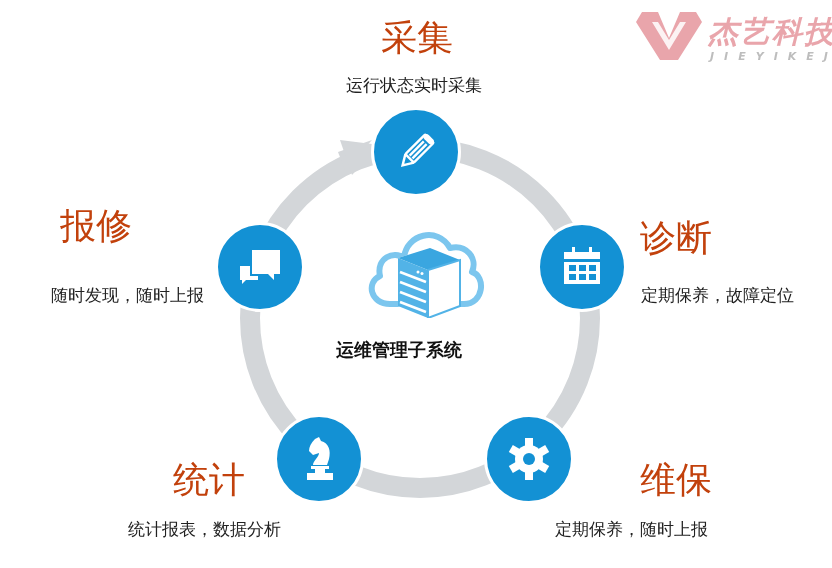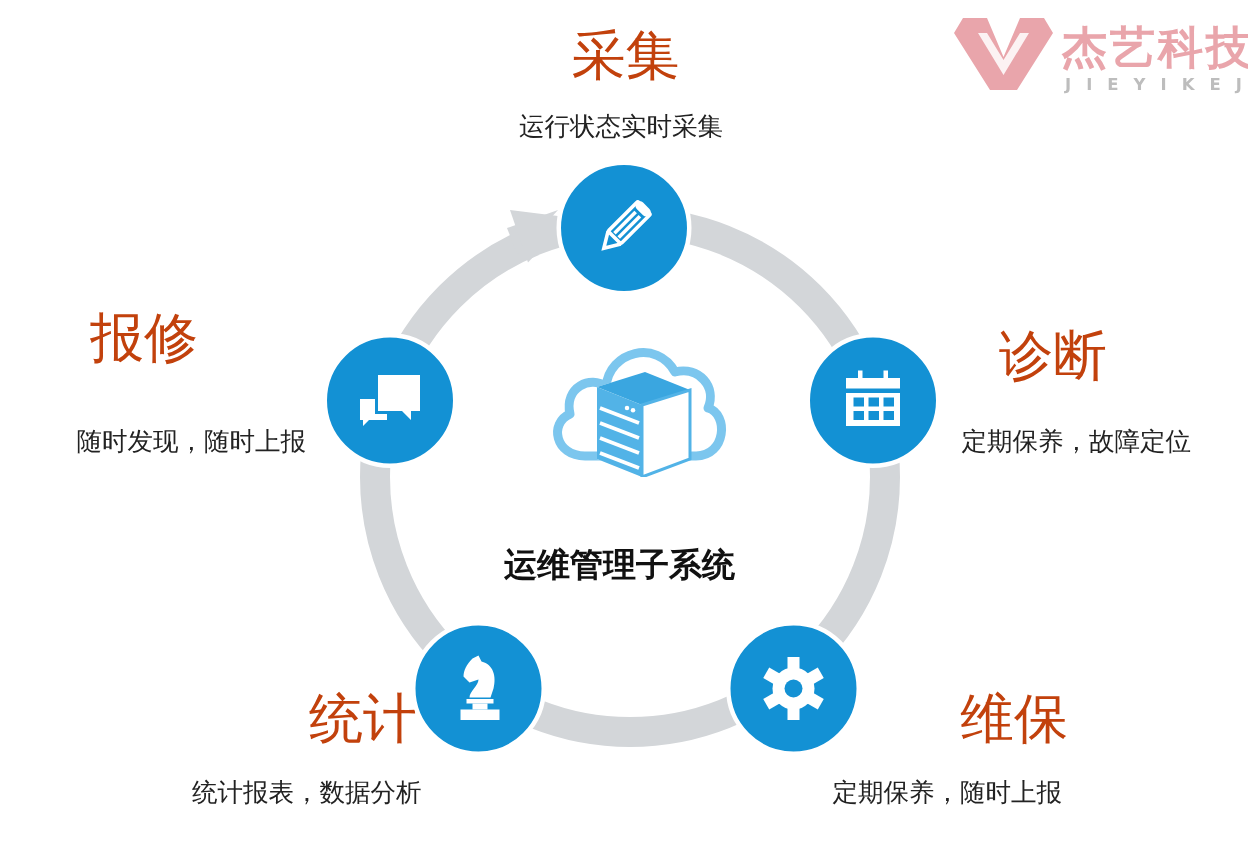--- a/index.html
+++ b/index.html
@@ -1,40 +1,40 @@
 <!DOCTYPE html>
 <html><head>
 <meta charset="utf-8">
 <style>
   html, body { margin:0; padding:0; background:#ffffff; }
   body { width:832px; height:568px; position:relative; overflow:hidden;
          font-family:"DejaVu Sans","Liberation Sans",sans-serif; color:#111; }
   .abs { position:absolute; }
   .title { font-size:36px; line-height:40px; font-weight:normal; color:#c2410c; white-space:nowrap; }
   .sub { font-size:17px; line-height:22px; color:#222; white-space:nowrap; }
-  .center-title { font-size:22px; font-weight:bold; color:#111; white-space:nowrap;margin-top:24px; }
+  .center-title { font-size:18px; font-weight:bold; color:#111; white-space:nowrap; }
   .node { position:absolute; width:90px; height:90px; border-radius:50%;
           background:#1391d4; border:3px solid #ffffff; box-sizing:border-box;
           display:flex; align-items:center; justify-content:center; }
   .node svg { display:block; }
   .logo-cn { font-size:30px; font-weight:bold; color:#e9a5ab; letter-spacing:2px; white-space:nowrap; }
   .logo-en { font-size:11px; color:#bdbdbd; letter-spacing:10px; white-space:nowrap; font-weight:bold; }
 </style>
 </head>
 <body>
 
 <svg class="abs" style="left:0;top:0" width="832" height="568" viewBox="0 0 832 568">
 
   <circle cx="420" cy="318" r="170" fill="none" stroke="#d3d6d9" stroke-width="20"></circle>
 
   <polygon points="372,140 345,170 338,152" fill="#d3d6d9"></polygon>
   <polygon points="380,145 340,140 352,175" fill="#d3d6d9"></polygon>
 </svg>
 
-<div class="abs" style="left:630px;top:6px;width:200px;height:60px;">
+<div class="abs" style="left:630px;top:6px;width:200px;height:60px;font-style:italic;">
   <svg class="abs" style="left:4px;top:2px" width="70" height="56" viewBox="0 0 70 56">
     <polygon points="8,4 24,4 35,30 46,4 62,4 68,14 44,52 26,52 2,14" fill="#e9a5ab"></polygon>
     <polygon points="18,14 35,42 52,14 46,14 35,32 24,14" fill="#ffffff" opacity="0.85"></polygon>
   </svg>
   <div class="abs logo-cn" style="left:78px;top:6px;">杰艺科技</div>
   <div class="abs logo-en" style="left:80px;top:44px;">JIEYIKEJI</div>
 </div>
 
 <div class="abs title" style="left:381px;top:18px;">采集</div>
 <div class="abs sub" style="left:346px;top:74px;text-align:right;">运行状态实时采集</div>
@@ -45,21 +45,21 @@
       <line x1="21" y1="10" x2="21" y2="30"></line>
       <line x1="25" y1="10" x2="25" y2="30"></line>
       <path d="M17 32 L23 42 L29 32"></path>
     </g>
     <g transform="rotate(45 23 23)">
         <rect x="17" y="2" width="12" height="6" rx="3" fill="#fff"></rect>
       </g>
   </svg>
 </div>
 
-<div class="abs title" style="left:666px;top:218px;">诊断</div>
+<div class="abs title" style="left:640px;top:218px;">诊断</div>
 <div class="abs sub" style="left:641px;top:284px;">定期保养，故障定位</div>
 <div class="node" style="left:537px;top:222px;">
   <svg width="46" height="46" viewBox="0 0 46 46">
     <rect x="5" y="8" width="36" height="32" fill="#fff"></rect>
     <rect x="5" y="15" width="36" height="3" fill="#1391d4"></rect>
     <rect x="13" y="3" width="3" height="10" fill="#fff"></rect>
     <rect x="30" y="3" width="3" height="10" fill="#fff"></rect>
     <g fill="#1391d4">
       <rect x="10" y="21" width="7" height="6"></rect>
         <rect x="20" y="21" width="7" height="6"></rect>
@@ -81,21 +81,21 @@
       <rect x="-4" y="-21" width="8" height="9" transform="rotate(60)"></rect>
       <rect x="-4" y="-21" width="8" height="9" transform="rotate(120)"></rect>
       <rect x="-4" y="-21" width="8" height="9" transform="rotate(180)"></rect>
       <rect x="-4" y="-21" width="8" height="9" transform="rotate(240)"></rect>
       <rect x="-4" y="-21" width="8" height="9" transform="rotate(300)"></rect>
     </g>
     <circle cx="25" cy="25" r="6" fill="#1391d4"></circle>
   </svg>
 </div>
 
-<div class="abs title" style="left:173px;top:460px;margin-left:33px;">统计</div>
+<div class="abs title" style="left:173px;top:460px;">统计</div>
 <div class="abs sub" style="left:128px;top:518px;">统计报表，数据分析</div>
 <div class="node" style="left:274px;top:414px;">
   <svg width="40" height="48" viewBox="0 0 40 48">
     <path fill="#fff" d="M16 4 L20 2 L22 6 C30 8 32 16 30 24 L28 30 L14 30 C14 26 20 22 20 18 L14 20 L10 16 C10 12 12 8 16 4 Z"></path>
     <rect x="12" y="31" width="18" height="3" fill="#fff"></rect>
     <rect x="16" y="34" width="10" height="4" fill="#fff"></rect>
     <rect x="8" y="38" width="26" height="7" fill="#fff"></rect>
   </svg>
 </div>
 

